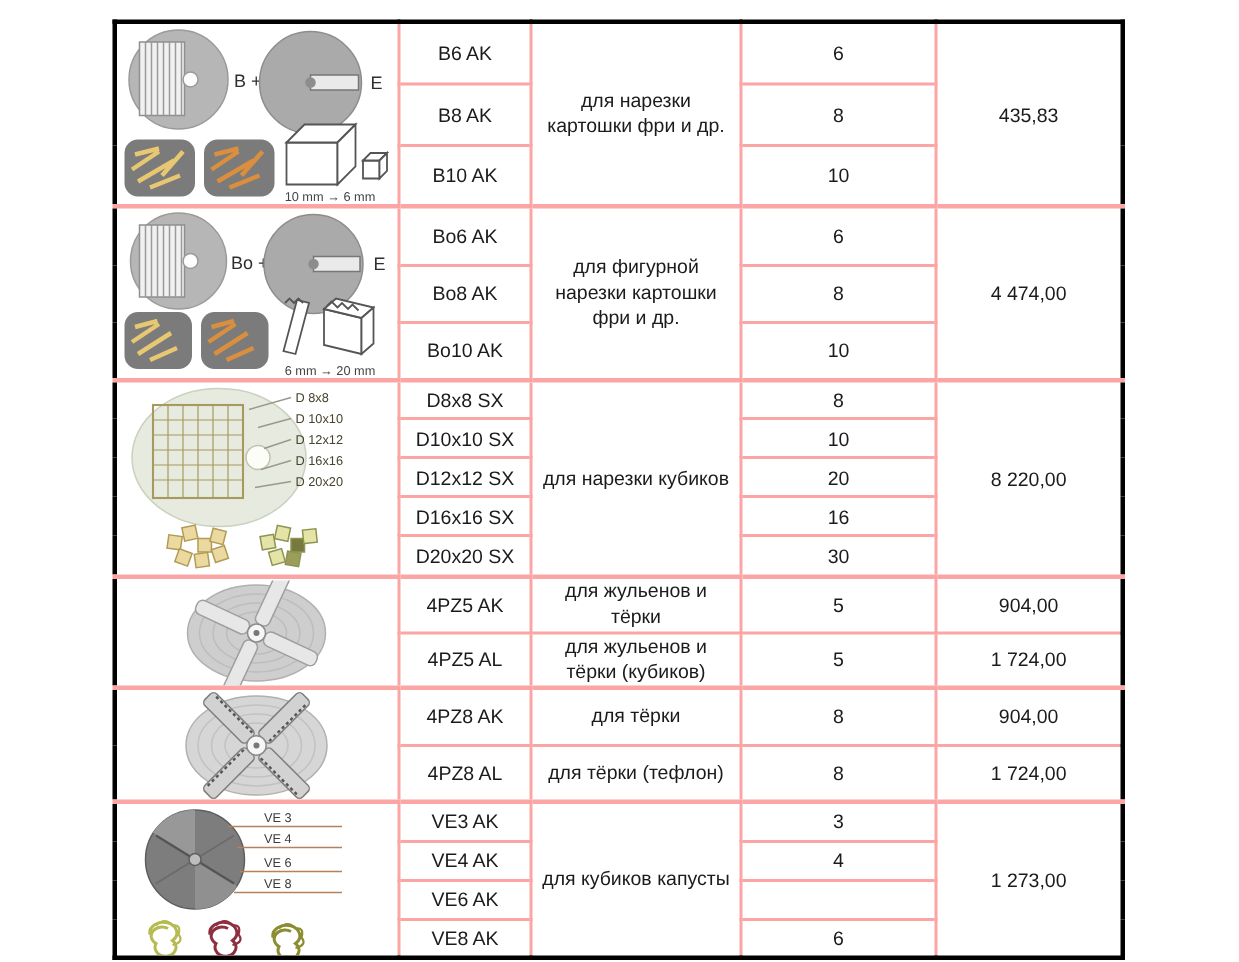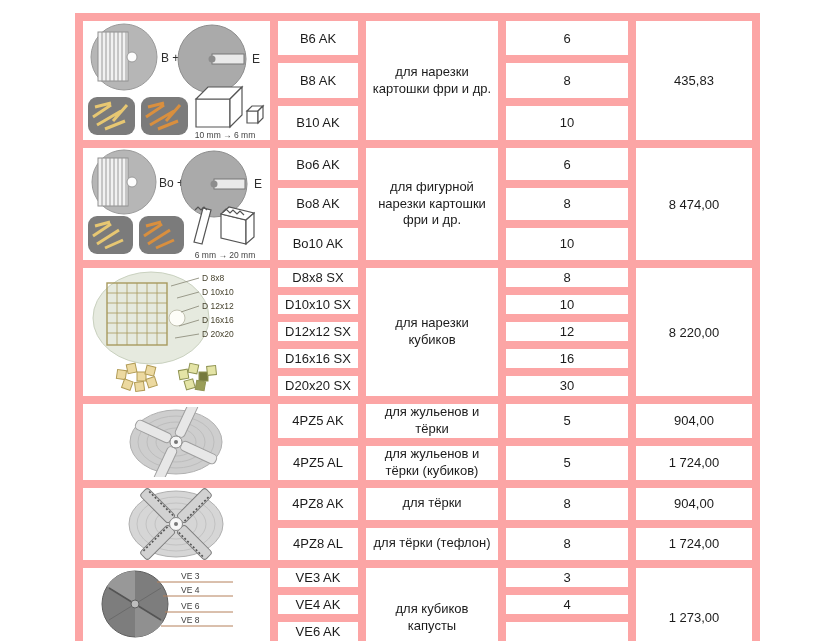--- a/index.html
+++ b/index.html
@@ -1,20 +1,20 @@
 <!DOCTYPE html>
 <html><head>
 <meta charset="utf-8">
 <style>
   html,body{margin:0;padding:0;background:#fff;}
   .page{position:relative;width:826px;height:641px;background:#fff;
         font-family:"Liberation Sans",sans-serif;color:#1b1b1b;overflow:hidden;}
   table.price-table{position:absolute;left:75px;top:13px;border-collapse:collapse;
         table-layout:fixed;border:3px solid #000;}
-  .price-table td{border:8px solid #fca5a5;text-align:center;vertical-align:middle;
+  .price-table td{border:2px solid #fca5a5;text-align:center;vertical-align:middle;
         font-size:13px;color:#1b1b1b;padding:0 4px;overflow:hidden;background:#fff;}
   .price-table tbody.grp:not(:first-of-type) tr:first-child td{border-top-width:3px;}
   td.img-cell{padding:0;}
   td.img-cell svg{display:block;margin:0 auto;}
   td.desc-cell{font-size:13px;line-height:1.3;}
   tr.h41{height:41px;} tr.h39{height:39px;} tr.h38{height:38px;}
   tr.h25{height:25px;} tr.h26{height:26px;} tr.h37{height:37px;}
   .svglabel{font-size:12px;fill:#2e2e2e;}
   .svgcap{font-size:8.5px;fill:#444;}
   .svgsmall{font-size:8.5px;fill:#47432e;}
@@ -112,21 +112,21 @@
             <path d="M138 66 l8 -7 l25 6 l-8 7 z"></path>
             <path d="M163 72 l8 -7 v24 l-8 7 z"></path>
             <path d="M140 64 l3 -3 l4 4 l3 -3 l4 4 l3 -3 l4 4" fill="none"></path>
           </g>
           <text x="142" y="110" text-anchor="middle" class="svgcap">6 mm → 20 mm</text>
         </svg>
       </td>
       <td>Bo6 AK</td>
       <td class="desc-cell" rowspan="3">для фигурной нарезки картошки фри и др.</td>
       <td>6</td>
-      <td rowspan="3">8 474,00</td>
+      <td rowspan="3">4 474,00</td>
     </tr>
     <tr class="h38">
       <td>Bo8 AK</td>
       <td>8</td>
     </tr>
     <tr class="h39">
       <td>Bo10 AK</td>
       <td>10</td>
     </tr>
   </tbody>
@@ -176,21 +176,21 @@
       <td class="desc-cell" rowspan="5">для нарезки кубиков</td>
       <td>8</td>
       <td rowspan="5">8 220,00</td>
     </tr>
     <tr class="h25">
       <td>D10x10 SX</td>
       <td>10</td>
     </tr>
     <tr class="h25">
       <td>D12x12 SX</td>
-      <td>12</td>
+      <td>20</td>
     </tr>
     <tr class="h25">
       <td>D16x16 SX</td>
       <td>16</td>
     </tr>
     <tr class="h26">
       <td>D20x20 SX</td>
       <td>30</td>
     </tr>
   </tbody>

